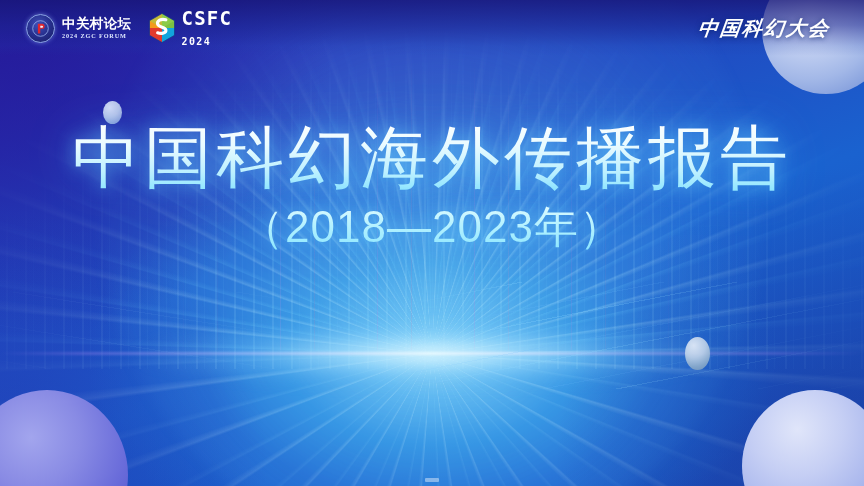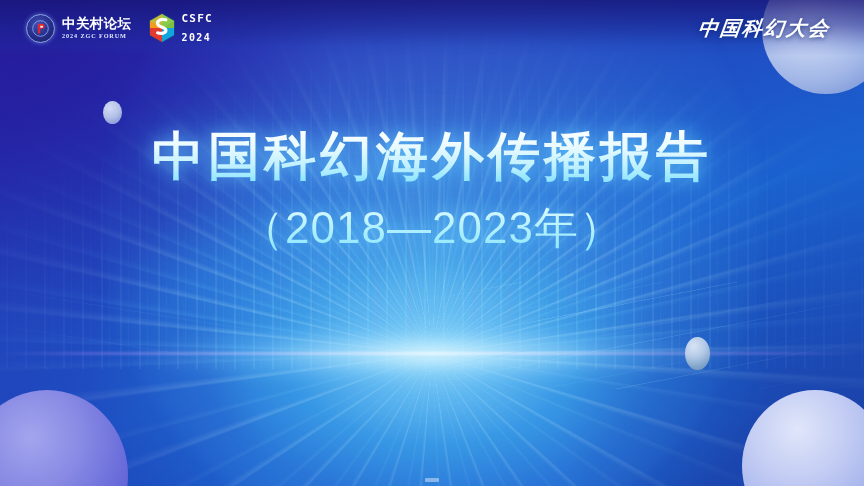--- a/index.html
+++ b/index.html
@@ -313,21 +313,21 @@
     letter-spacing: .9px;
     margin-top: 3px;
     white-space: nowrap;
   }
 
   .csfc-logo { display: flex; align-items: center; gap: 6px; }
   .csfc-cube { width: 28px; height: 30px; flex: none; }
   .csfc-text { display: flex; flex-direction: column; line-height: 1; }
   .csfc-main {
     color: #ffffff;
-    font-size: 11px;
+    font-size: 19px;
     font-weight: bold;
     letter-spacing: 1.2px;
     font-family: "DejaVu Sans Mono", monospace;
   }
   .csfc-year {
     color: #ffffff;
     font-size: 10px;
     font-weight: bold;
     letter-spacing: 1.4px;
     margin-top: 9px;
@@ -351,40 +351,40 @@
   .title-wrap {
     position: absolute;
     left: 0;
     top: 118px;
     width: 100%;
     text-align: center;
     z-index: 5;
     pointer-events: none;
   }
   .main-title {
-    font-size: 52px;
-    font-weight: bold;
+    font-size: 68px;
+    font-weight: normal;
     letter-spacing: 4px;
     line-height: 1.16;
-    margin: 8px;
+    margin: 0;
     background: linear-gradient(180deg, #ffffff 0%, #eafbff 34%, #bdf0ff 68%, #7fe2ff 100%);
     -webkit-background-clip: text;
     background-clip: text;
     color: transparent;
     -webkit-text-fill-color: transparent;
     filter: drop-shadow(0 0 9px rgba(110,215,255,.75))
             drop-shadow(0 0 22px rgba(60,170,255,.45));
     white-space: nowrap;
   }
   .sub-title {
     font-size: 44px;
     font-weight: normal;
     letter-spacing: 1px;
     line-height: 1.2;
-    margin: 16px 0 0 0;
+    margin: 4px 0 0 0;
     background: linear-gradient(180deg, #e6fcff 0%, #b6f2ff 45%, #86e4ff 100%);
     -webkit-background-clip: text;
     background-clip: text;
     color: transparent;
     -webkit-text-fill-color: transparent;
     filter: drop-shadow(0 0 8px rgba(120,220,255,.7))
             drop-shadow(0 0 18px rgba(60,170,255,.40));
     white-space: nowrap;
   }
 

